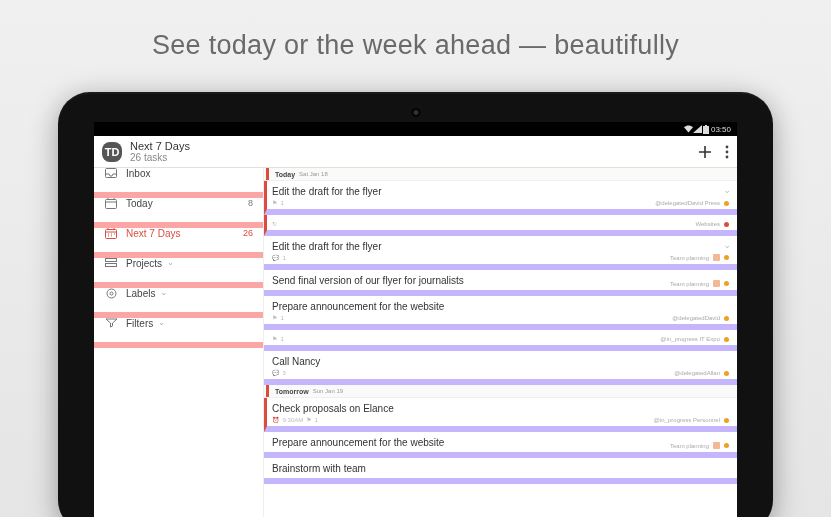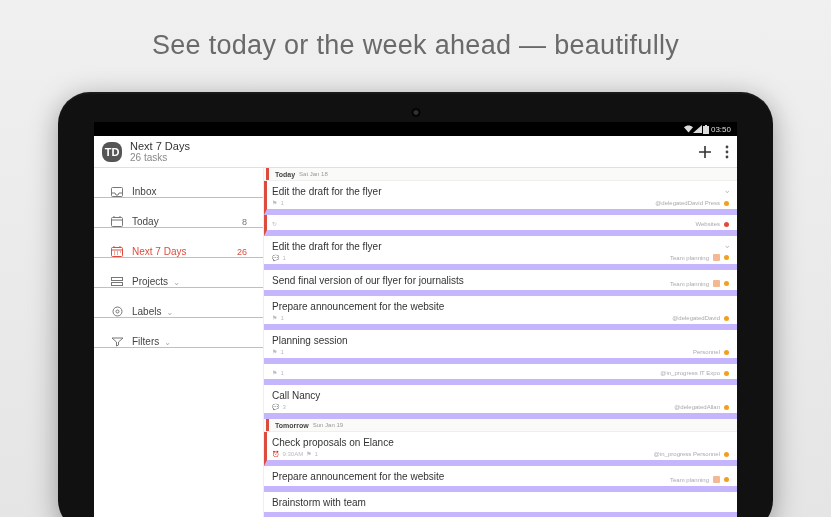--- a/index.html
+++ b/index.html
@@ -11,21 +11,21 @@
     .sb-icon{width:9px;height:8px;display:inline-flex;align-items:center;justify-content:center}
     .app{position:absolute;top:44px;left:36px;right:36px;bottom:0;background:#fff;overflow:hidden;display:flex;flex-direction:column}
     .titlebar{height:32px;border-bottom:1px solid #e0e0e0;display:flex;align-items:center;padding:0 8px}
     .logo{width:20px;height:20px;background:#555;color:#fff;font-size:11px;font-weight:700;display:flex;align-items:center;justify-content:center;border-radius:8px;margin-right:8px}
     .title-block{display:flex;flex-direction:column;line-height:1.1}
     .title{font-size:11px;color:#333;font-weight:500}
     .subtitle{font-size:10px;color:#888}
     .actions{margin-left:auto;display:flex;align-items:center;gap:12px}
     .body{flex:1;display:flex;overflow:hidden}
     .sidebar{width:170px;border-right:1px solid #eee;background:#fff}
-    .nav-item{height:30px;display:flex;align-items:flex-end;padding:0 16px;font-size:10px;color:#444;border-bottom:1px solid #fca5a5;cursor:pointer}
+    .nav-item{height:30px;display:flex;align-items:flex-start;padding:0 10px;font-size:10px;color:#444;border-bottom:6px solid #fca5a5;cursor:pointer}
     .nav-item.active{color:#dc4c3e}
     .nav-item .icn{width:14px;margin-right:8px;display:flex;align-items:center;justify-content:center}
     .nav-item .badge{margin-left:auto;font-size:9px;color:#777}
     .nav-item.active .badge{color:#dc4c3e}
     .chev{margin-left:5px;color:#aaa;font-size:8px}
     .content{flex:1;overflow:hidden;font-size:9px}
     .day-header{display:flex;align-items:center;height:13px;background:#fafaf9;border-bottom:1px solid #efefef;padding-left:2px}
     .day-bar{width:3px;height:100%;background:#dc4c3e;margin-right:6px}
     .day-name{font-size:7px;font-weight:700;color:#444;margin-right:4px}
     .day-date{font-size:6px;color:#999}
@@ -214,31 +214,20 @@
               <div class="task-meta">
                 <span class="meta-icon">⚑</span>
                 <span class="meta-text">1</span>
               </div>
               <div class="task-right">
                 <span>@delegatedDavid</span>
                 <span class="dot dot-orange"></span>
               </div>
             </div>
             <div class="task">
-              <div class="task-title">Planning session</div>
-              <div class="task-meta">
-                <span class="meta-icon">⚑</span>
-                <span class="meta-text">1</span>
-              </div>
-              <div class="task-right">
-                <span>Personnel</span>
-                <span class="dot dot-orange"></span>
-              </div>
-            </div>
-            <div class="task">
               <div class="task-meta">
                 <span class="meta-icon">⚑</span>
                 <span class="meta-text">1</span>
               </div>
               <div class="task-right">
                 <span>@in_progress  IT Expo</span>
                 <span class="dot dot-orange"></span>
               </div>
             </div>
             <div class="task">

